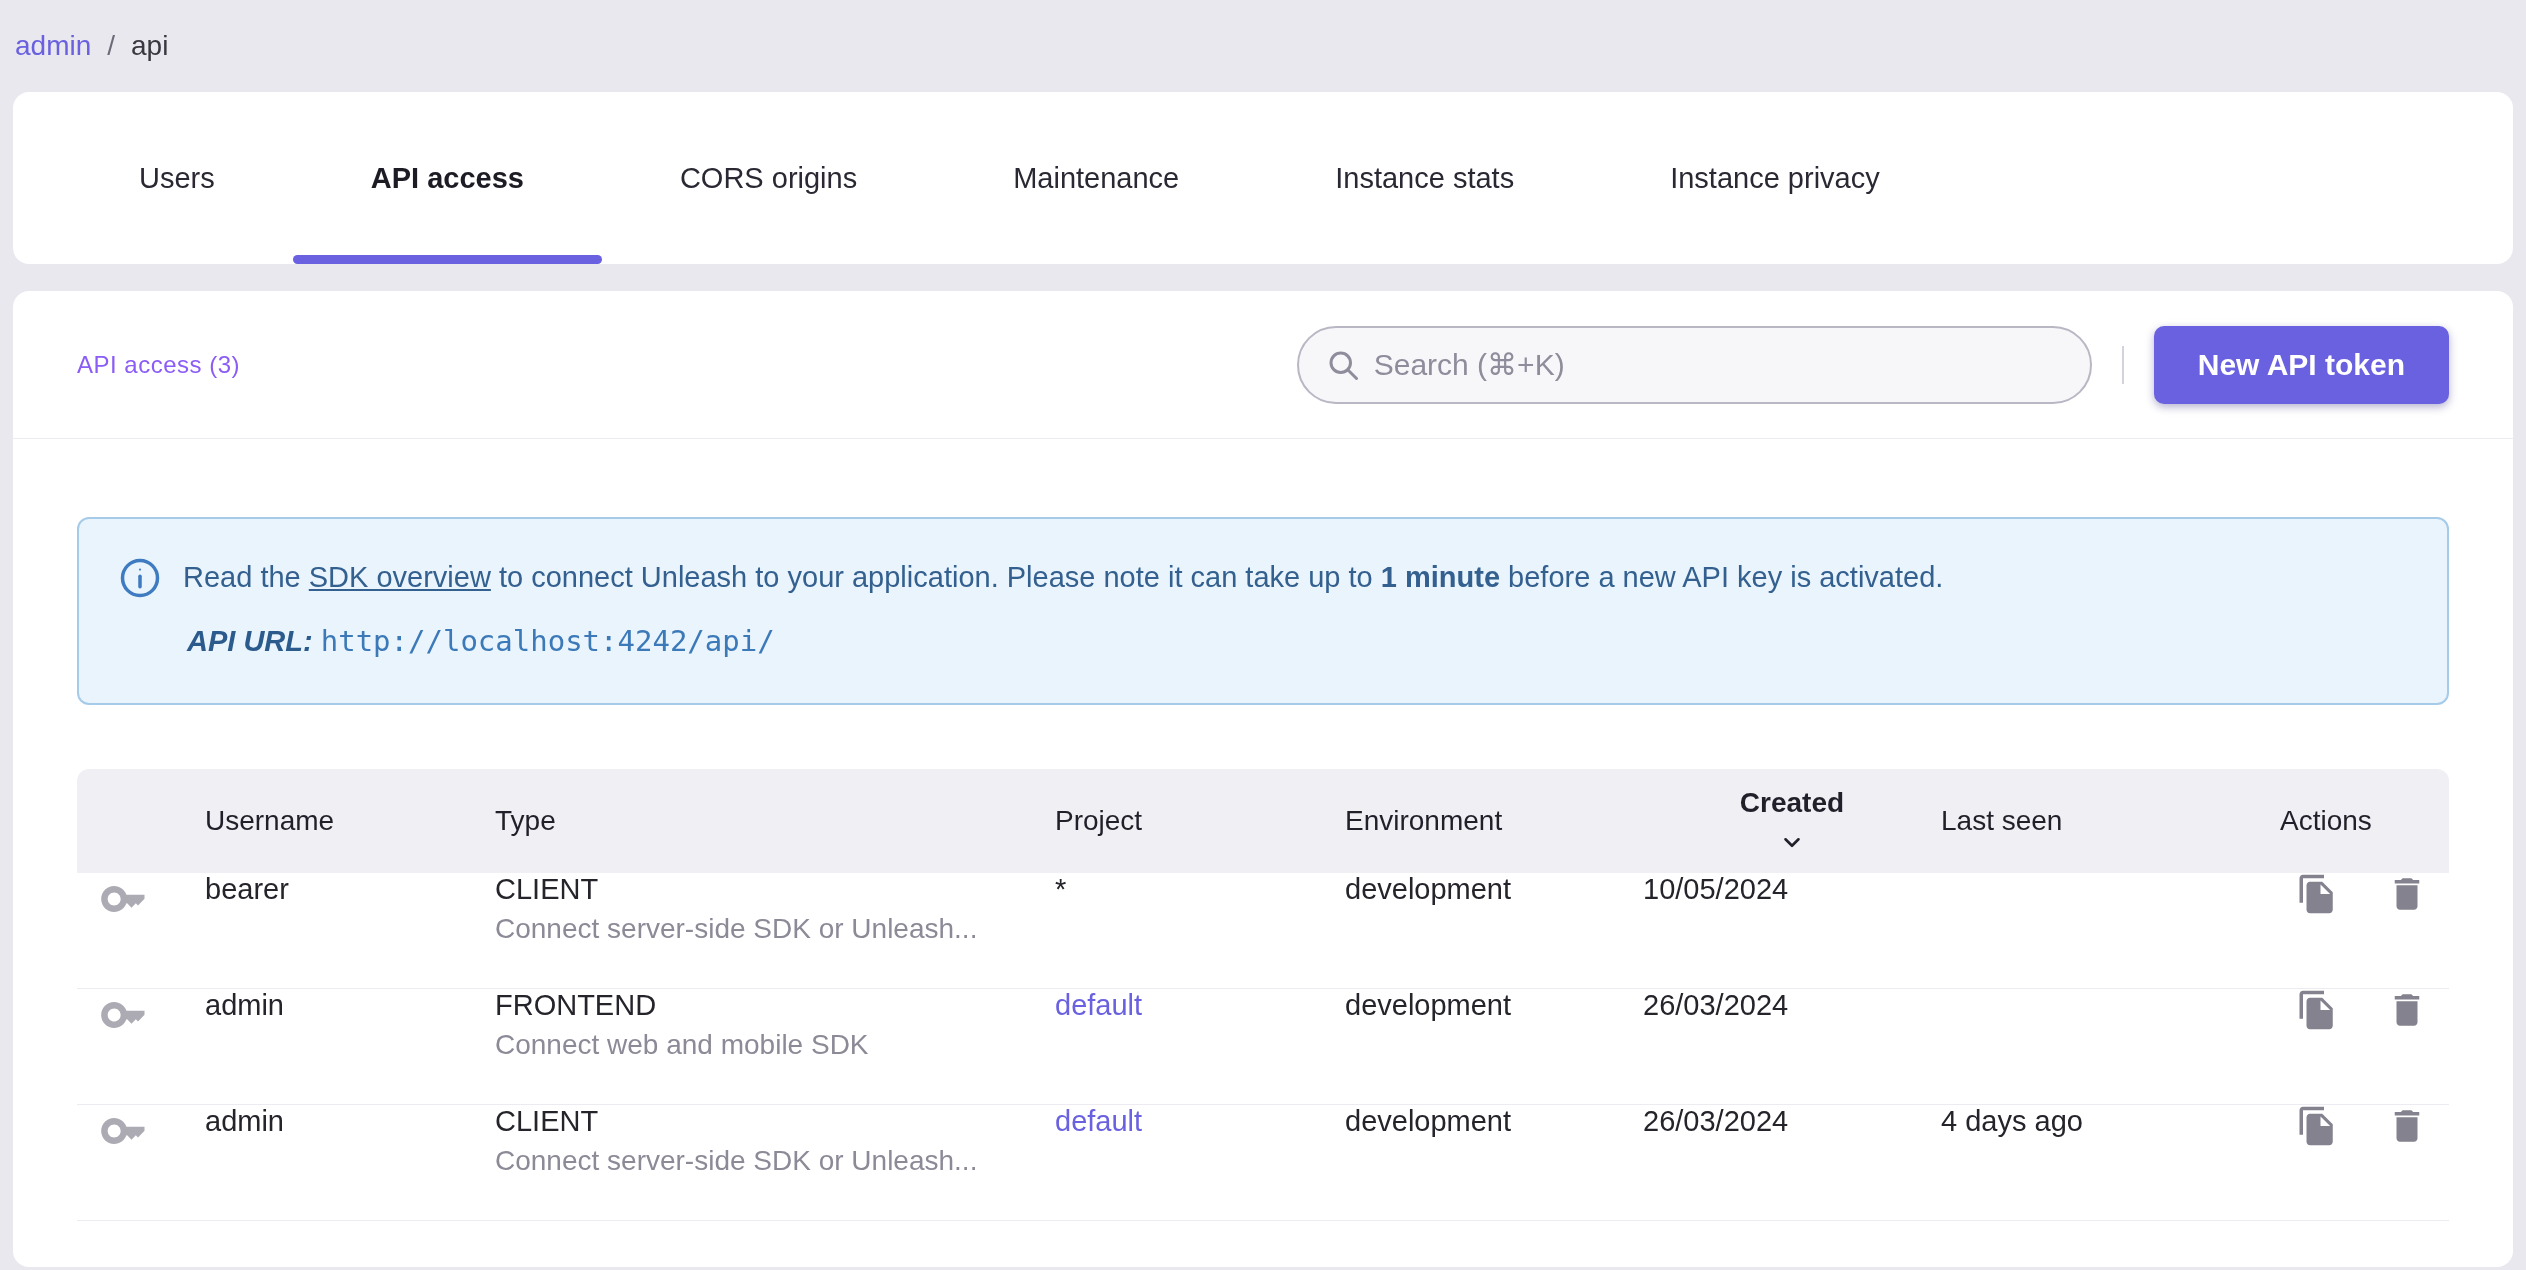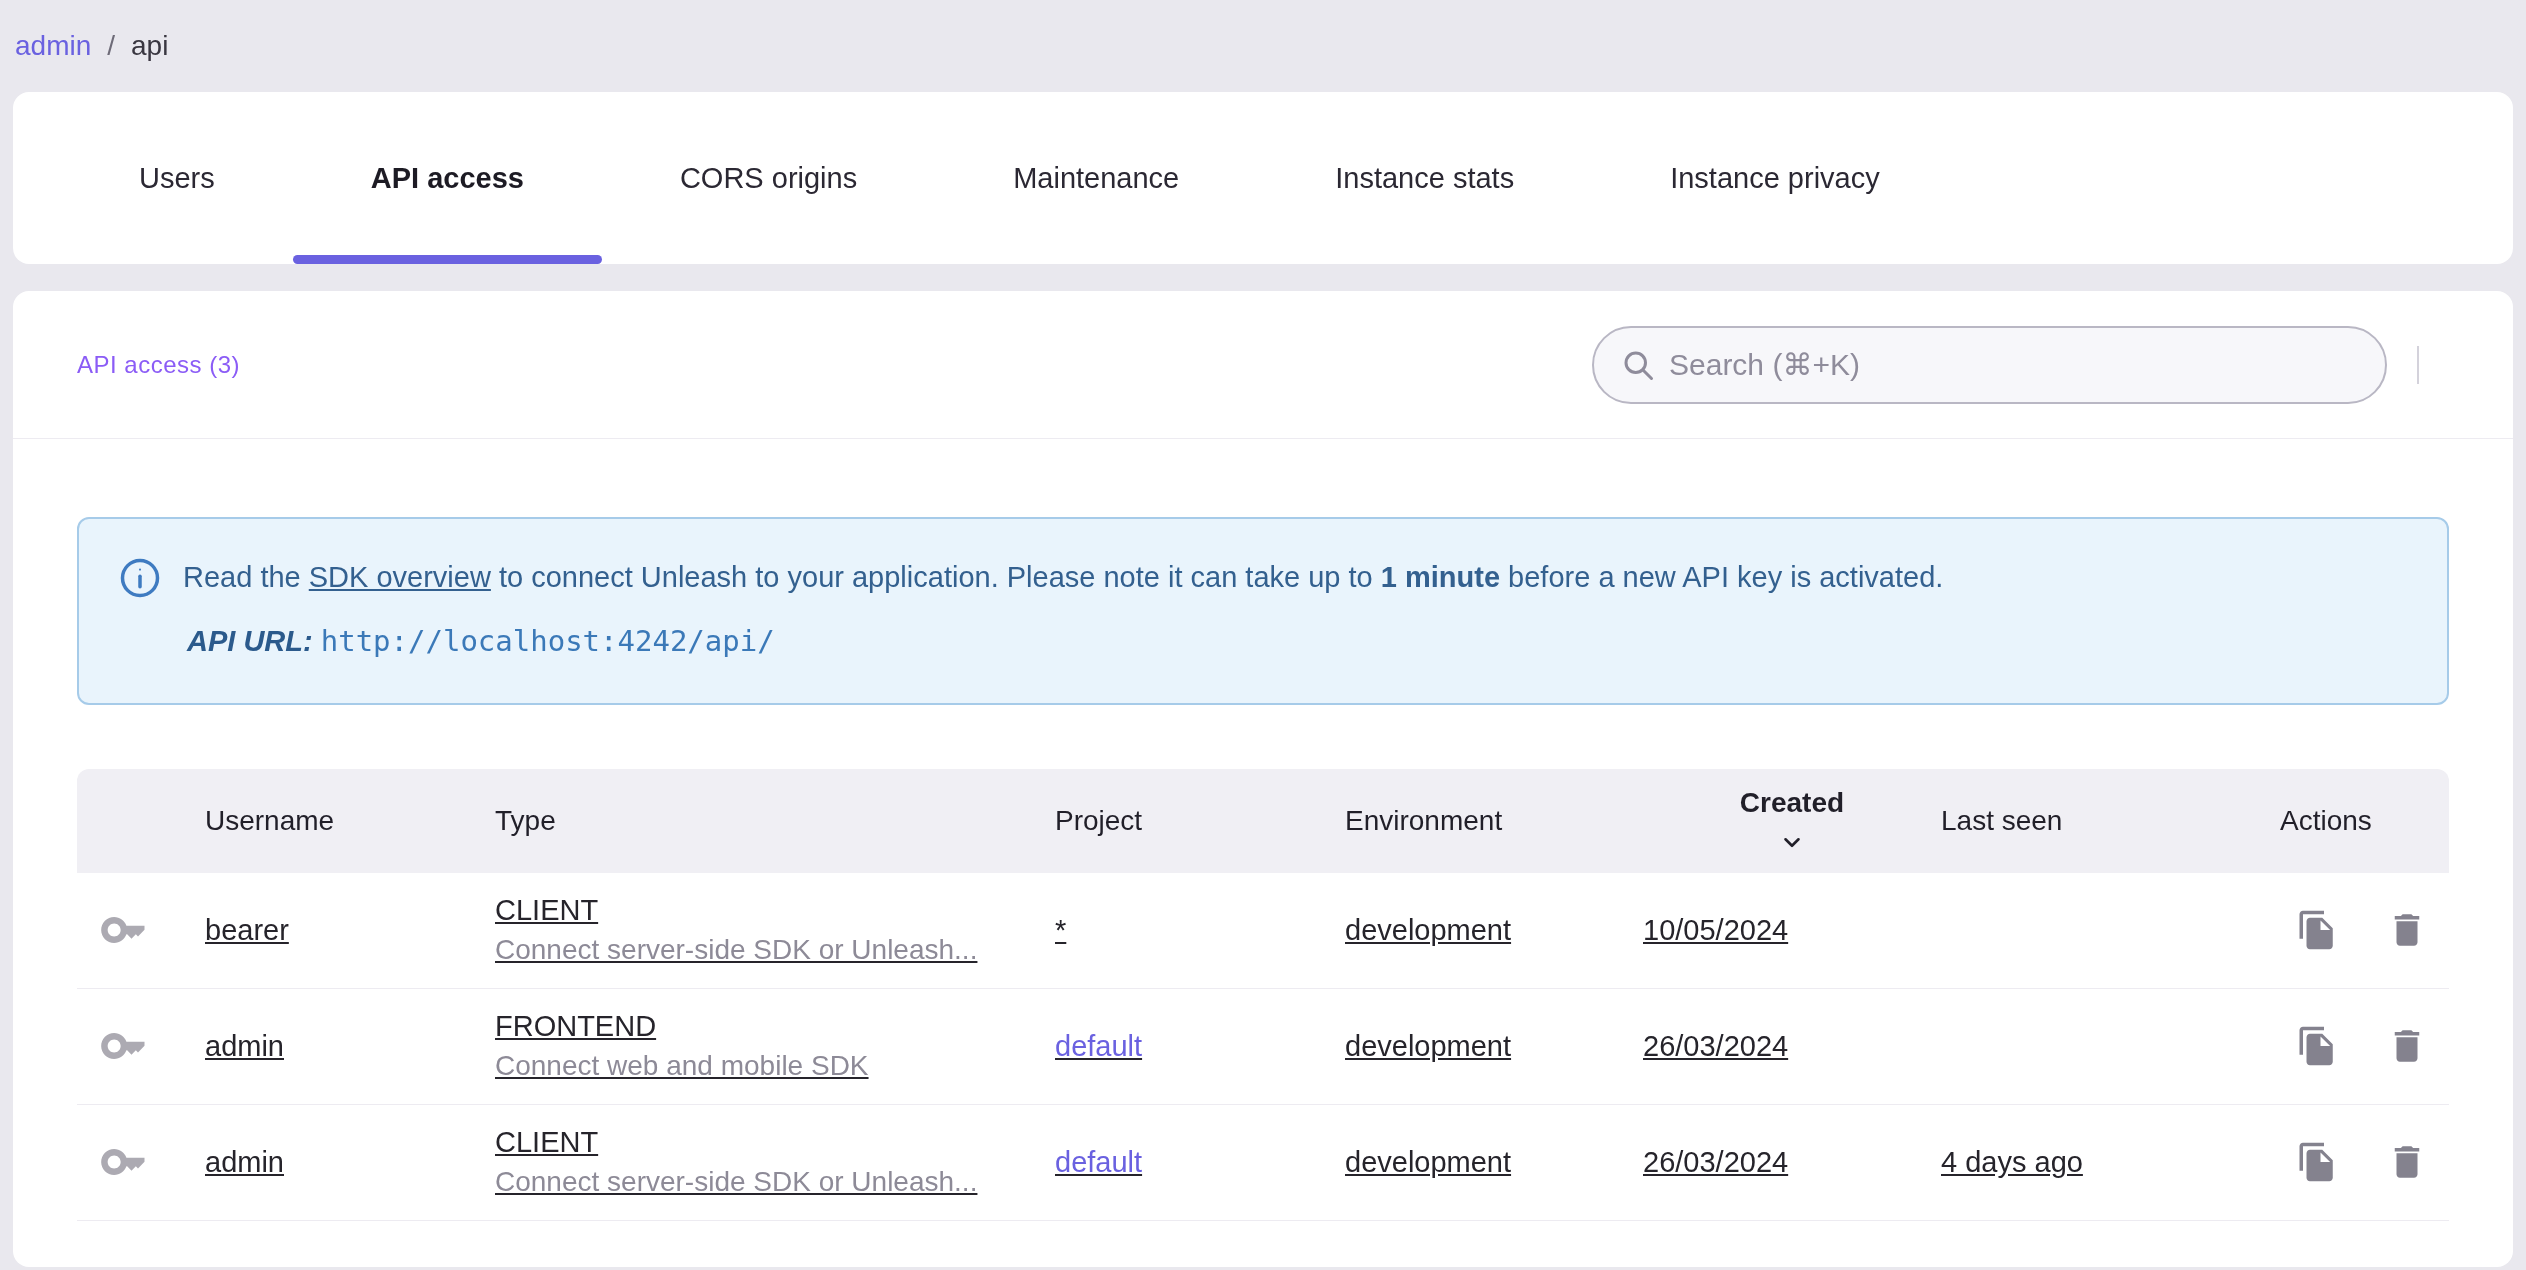--- a/index.html
+++ b/index.html
@@ -134,25 +134,23 @@
     display: flex;
     align-items: center;
     height: 104px;
     background: #F0EFF4;
     border-radius: 12px 12px 0 0;
     font-size: 28px;
     color: #211F29;
   }
   .trow {
     display: flex;
-    align-items: center;
     height: 116px;
     border-bottom: 1px solid #EDEBF1;
     font-size: 29px;
-    text-decoration: underline;
   }
   .c-icon     { width: 128px; padding-left: 22px; }
   .c-username { width: 290px; }
   .c-type     { width: 560px; }
   .c-project  { width: 290px; }
   .c-env      { width: 298px; }
   .c-created  { width: 298px; }
   .c-lastseen { width: 339px; }
   .c-actions  { width: 168px; }
   .th-sorted { font-weight: bold; display: flex; align-items: center; gap: 10px; cursor: pointer; flex-direction: column; }
@@ -190,20 +188,21 @@
     <h1 class="page-title">API access (3)</h1>
     <div class="toolbar-right">
       <div class="search-box">
         <svg class="search-icon" width="36" height="36" viewBox="0 0 24 24" fill="none" stroke="#8F8C9B" stroke-width="2" stroke-linecap="round">
           <circle cx="10.5" cy="10.5" r="6.5"></circle>
           <line x1="15.5" y1="15.5" x2="21" y2="21"></line>
         </svg>
         <input type="text" placeholder="Search (⌘+K)" style="">
       </div>
       <div class="toolbar-divider"></div>
+      <button class="new-token-btn">New API token</button>
     </div>
   </div>
 
   <div class="info-box">
     <div class="info-line1">
       <svg class="info-icon" viewBox="0 0 24 24" fill="none" stroke="#3E7BC1" stroke-width="2">
         <circle cx="12" cy="12" r="10"></circle>
         <line x1="12" y1="11" x2="12" y2="17" stroke-linecap="round"></line>
         <circle cx="12" cy="7.2" r="0.6" fill="#3E7BC1" stroke="none"></circle>
       </svg>

